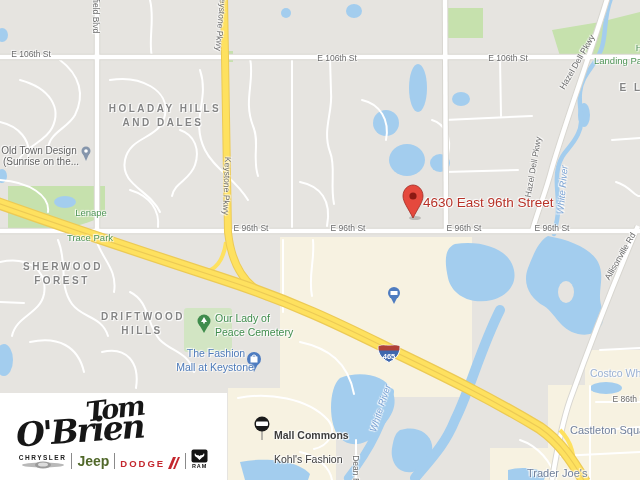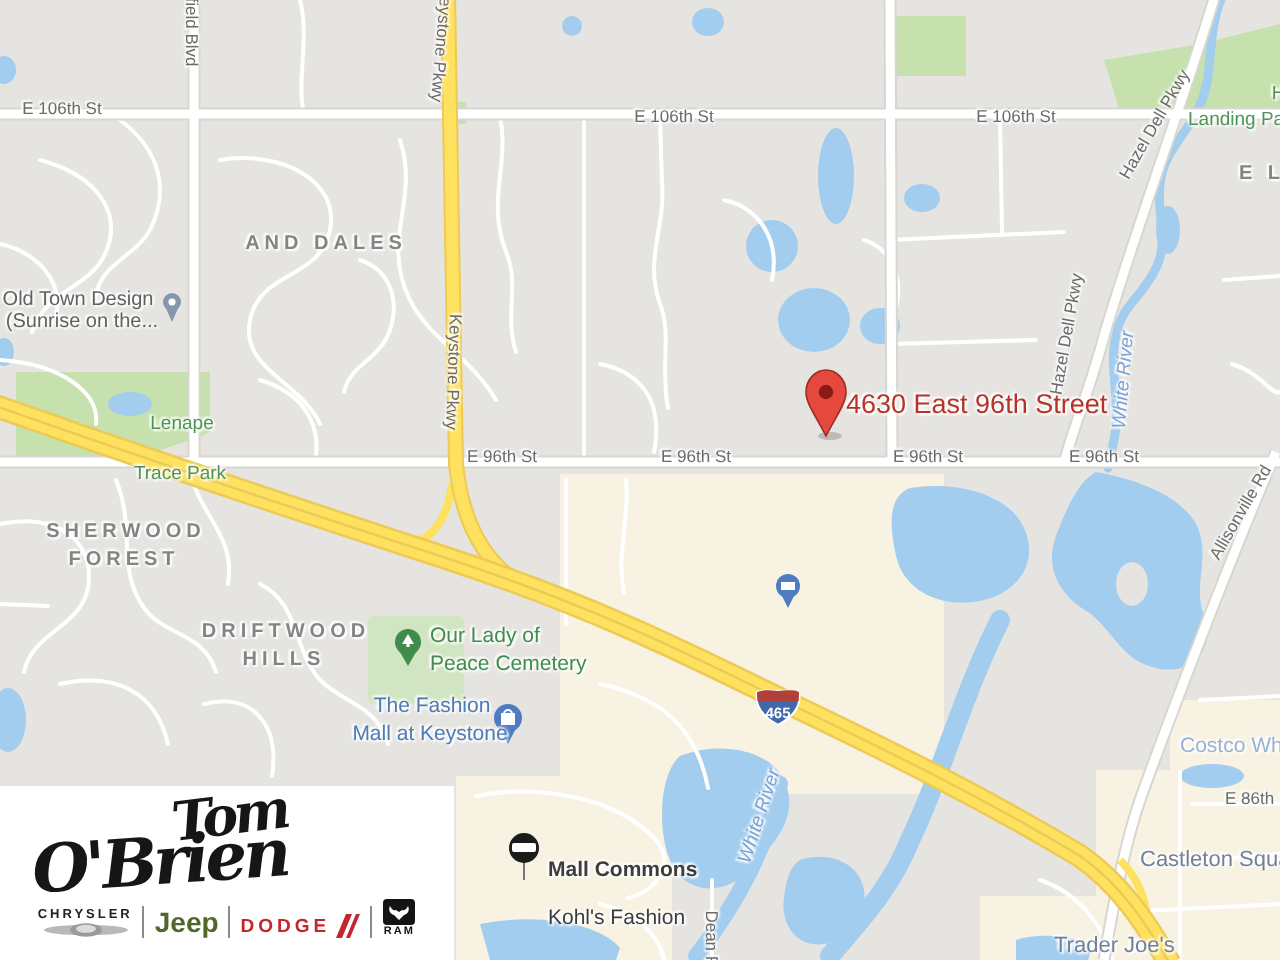--- a/index.html
+++ b/index.html
@@ -221,20 +221,21 @@
       <div class="lbl st" style="left: 630px; top: 399px; transform: translate(-50%, -50%);">E 86th St</div>
       <div class="lbl st" style="left: 96px; top: 16px; transform: translate(-50%, -50%) rotate(90deg);">field Blvd</div>
       <div class="lbl st" style="left: 221px; top: 22px; transform: translate(-50%, -50%) rotate(95deg);">Keystone Pkwy</div>
       <div class="lbl st" style="left: 227px; top: 186px; transform: translate(-50%, -50%) rotate(92deg);">Keystone Pkwy</div>
       <div class="lbl st" style="left: 577px; top: 62px; transform: translate(-50%, -50%) rotate(-60deg);">Hazel Dell Pkwy</div>
       <div class="lbl st" style="left: 533px; top: 167px; transform: translate(-50%, -50%) rotate(-80deg);">Hazel Dell Pkwy</div>
       <div class="lbl st" style="left: 620px; top: 256px; transform: translate(-50%, -50%) rotate(-60deg);">Allisonville Rd</div>
       <div class="lbl st" style="left: 356px; top: 472px; transform: translate(-50%, -50%) rotate(90deg);">Dean Rd</div>
       <div class="lbl wt" style="left: 562px; top: 190px; transform: translate(-50%, -50%) rotate(-85deg);">White River</div>
       <div class="lbl wt" style="left: 380px; top: 408px; transform: translate(-50%, -50%) rotate(-72deg);">White River</div>
+      <div class="lbl nb" style="left: 165px; top: 108px; transform: translate(-50%, -50%);">HOLADAY HILLS</div>
       <div class="lbl nb" style="left: 163px; top: 122px; transform: translate(-50%, -50%);">AND DALES</div>
       <div class="lbl nb" style="left: 63px; top: 266px; transform: translate(-50%, -50%);">SHERWOOD</div>
       <div class="lbl nb" style="left: 62px; top: 280px; transform: translate(-50%, -50%);">FOREST</div>
       <div class="lbl nb" style="left: 143px; top: 316px; transform: translate(-50%, -50%);">DRIFTWOOD</div>
       <div class="lbl nb" style="left: 142px; top: 330px; transform: translate(-50%, -50%);">HILLS</div>
       <div class="lbl nb" style="left: 631px; top: 87px; transform: translate(-50%, -50%);">E L</div>
       <div class="lbl pk" style="left: 91px; top: 212px; transform: translate(-50%, -50%); pointer-events: auto;">Lenape</div>
       <div class="lbl pk" style="left: 90px; top: 225px; transform: translate(-50%, -50%); pointer-events: auto; margin-top: 12px;">Trace Park</div>
       <div class="lbl pk" style="left: 648px; top: 47px; transform: translate(-50%, -50%); pointer-events: auto;">Hazel</div>
       <div class="lbl pk" style="left: 622px; top: 60px; transform: translate(-50%, -50%); pointer-events: auto;">Landing Park</div>

